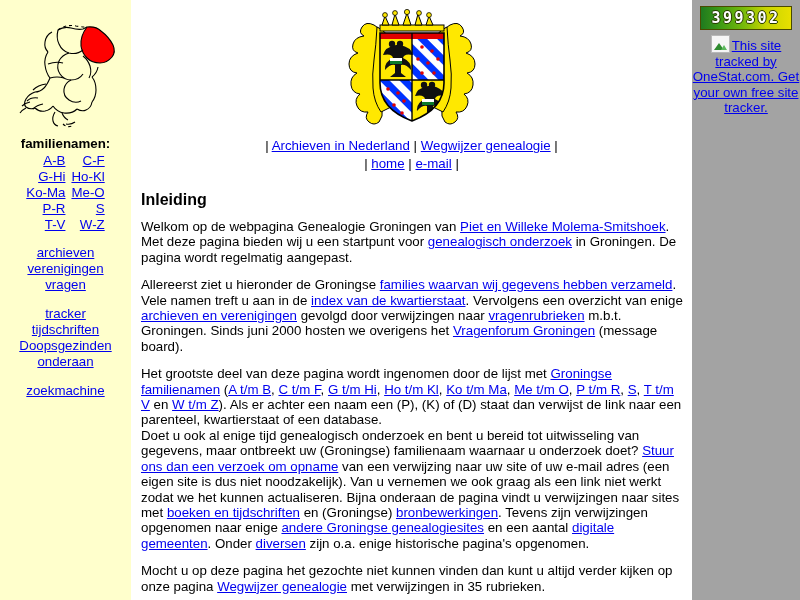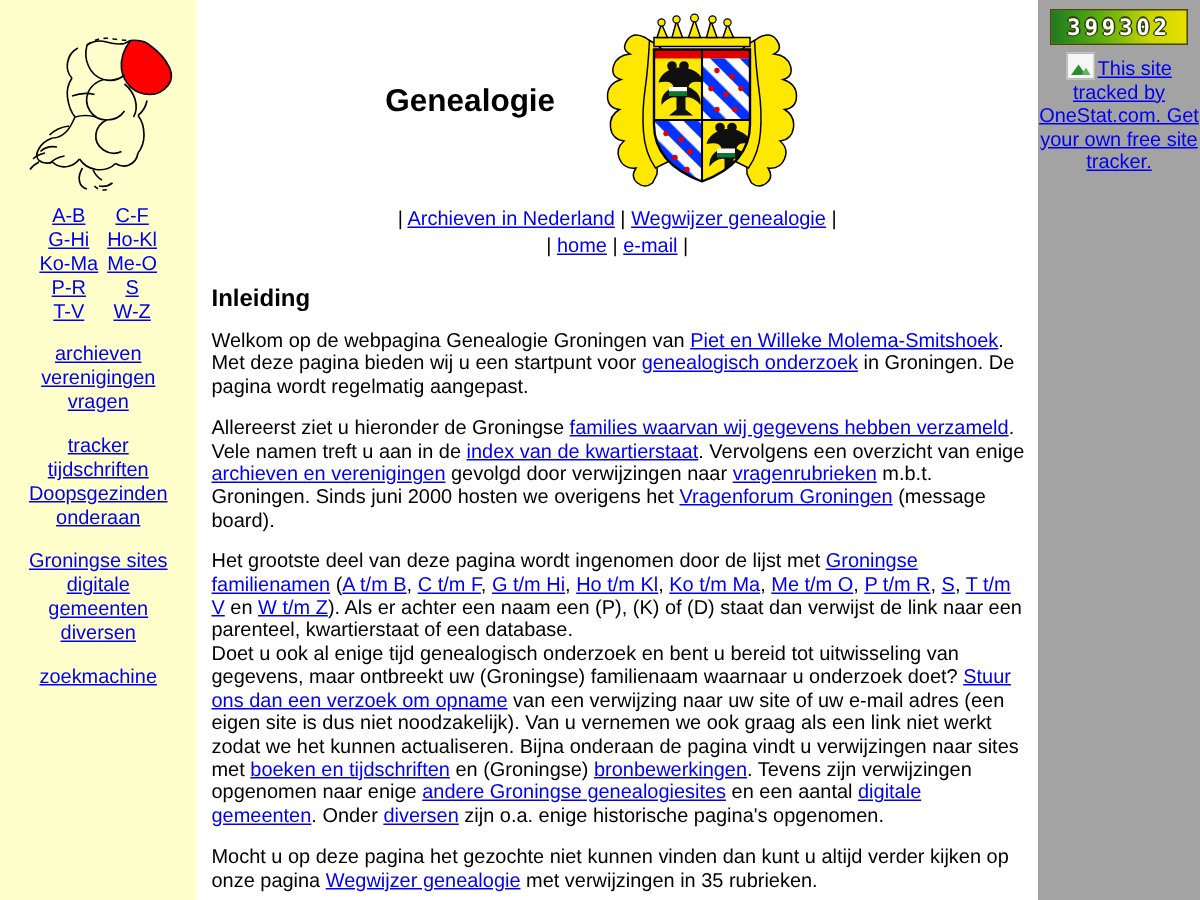--- a/index.html
+++ b/index.html
@@ -12,21 +12,21 @@
   .page{display:flex;width:800px;height:600px;align-items:stretch;}
 
   
   .sidebar{
     width:131px;min-width:131px;background:#ffffcc;
     text-align:center;padding-top:8px;box-sizing:border-box;
   }
   .map-wrap{width:120px;height:118px;margin:4px auto 6px auto;}
   .side-title{font-weight:bold;font-size:13.3px;margin:4px 0 2px 0;}
   .alpha-table{margin:0 auto;border-collapse:collapse;}
-  .alpha-table td{padding:0 3px;text-align:center;line-height:16px;}
+  .alpha-table td{padding:0 3px;text-align:right;line-height:16px;}
   .link-list{line-height:16px;margin-top:12px;}
   .link-group{margin-bottom:13px;}
   a{color:#0000ee;text-decoration:underline;}
 
   
   .main{flex:1;padding:0 8px 0 8px;box-sizing:border-box;background:#ffffff;}
   .crest-row{display:flex;align-items:center;justify-content:center;height:135px;}
   .crest-title{font-size:21px;font-weight:bold;white-space:nowrap;}
   .crest-wrap{width:180px;height:130px;margin:0 8px;}
   .navlines{text-align:center;line-height:18px;margin-top:2px;}
@@ -103,20 +103,21 @@
           <path d="M60 112 q5 1 9 -2"></path>
           <path d="M56 101 q2 5 6 7"></path>
         </g>
         <g fill="none" stroke="#000000" stroke-width="1.1" stroke-dasharray="3 3">
           <path d="M52 18 q8 -6 18 -4 q6 1 11 1"></path>
           <path d="M57 112 q4 4 9 2"></path>
         </g>
       </svg>
     </div>
 
+    <div class="side-title">familienamen:</div>
 
     <table class="alpha-table">
       <tbody>
           <tr>
         <td><a href="#">A-B</a></td>
         <td><a href="#">C-F</a></td>
       </tr>
       <tr>
         <td><a href="#">G-Hi</a></td>
         <td><a href="#">Ho-Kl</a></td>
@@ -142,35 +143,28 @@
         <a href="#">verenigingen</a><br>
         <a href="#">vragen</a>
       </div>
       <div class="link-group">
         <a href="#">tracker</a><br>
         <a href="#">tijdschriften</a><br>
         <a href="#">Doopsgezinden</a><br>
         <a href="#">onderaan</a>
       </div>
       <div class="link-group">
-        <a href="#">Groningse sites</a><br>
-        <a href="#">digitale</a><br>
-        <a href="#">gemeenten</a><br>
-        <a href="#">diversen</a>
-      </div>
-      <div class="link-group">
         <a href="#">zoekmachine</a>
       </div>
     </div>
   </div>
 
   <div class="main">
 
     <div class="crest-row">
-      <div class="crest-title">Genealogie</div>
 
       <div class="crest-wrap">
         <svg viewBox="0 0 180 130" width="180" height="130" aria-hidden="true">
 
           <g fill="#ffe800" stroke="#000000" stroke-width="1">
             <path d="M52 22 q-8 -4 -12 2 q-4 6 2 9 q-9 1 -11 8 q-2 7 5 9 q-9 3 -9 11 q0 8 8 9 q-7 4 -6 12 q1 8 9 9 q-6 5 -3 12 q3 7 11 6 q-4 6 1 10 q5 4 10 0 l3 -6 l2 -84 z"></path>
             <path d="M55 24 q9 4 13 13 q4 10 2 20 q-2 12 -2 24 q0 12 3 22 l-12 6 q-7 -10 -8 -24 q-1 -14 1 -28 q2 -14 3 -33 z"></path>
           </g>
 
           <g fill="#ffe800" stroke="#000000" stroke-width="1" transform="translate(180,0) scale(-1,1)">

